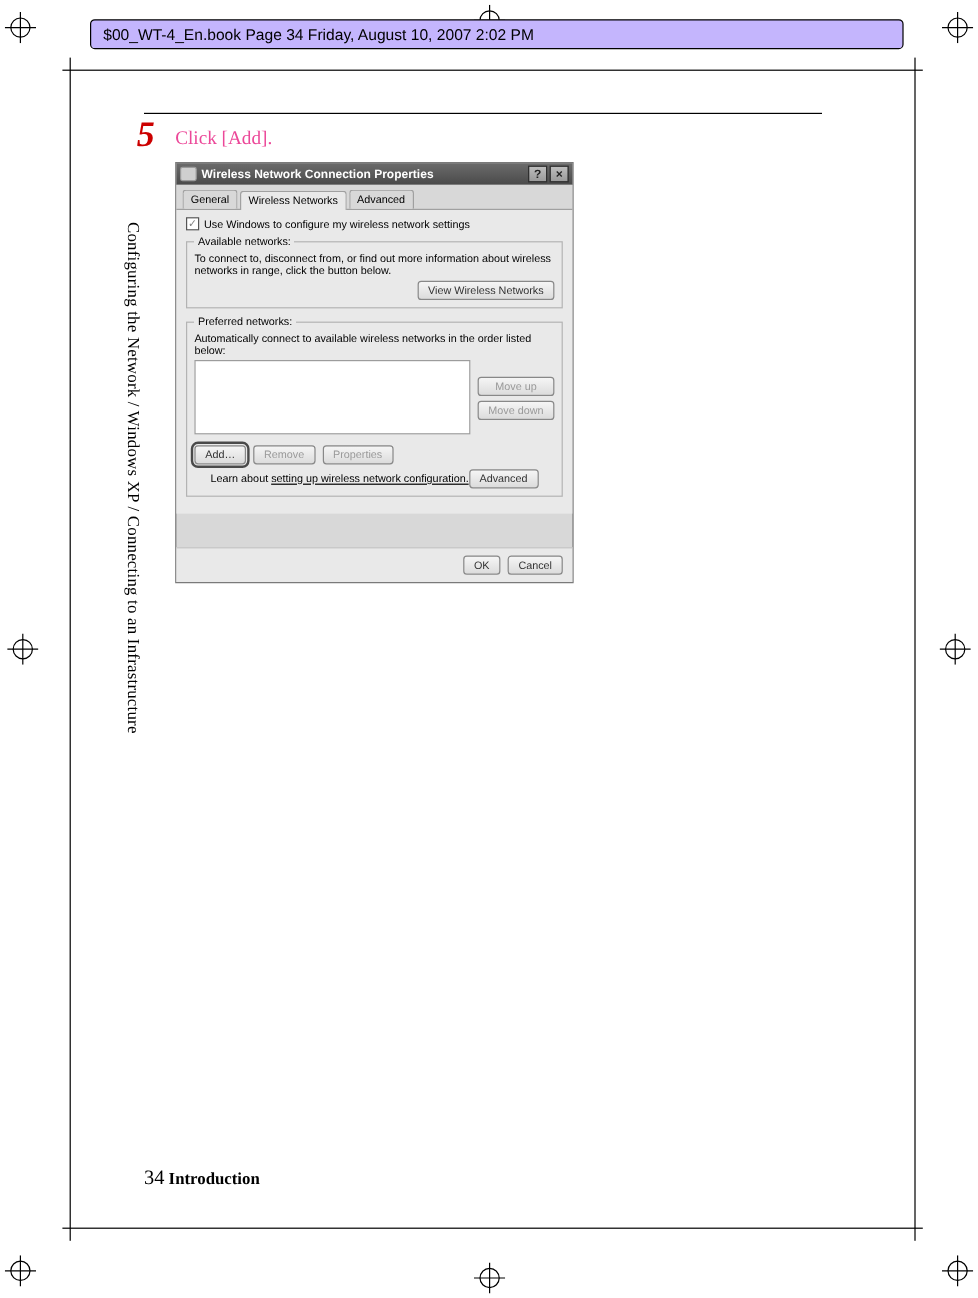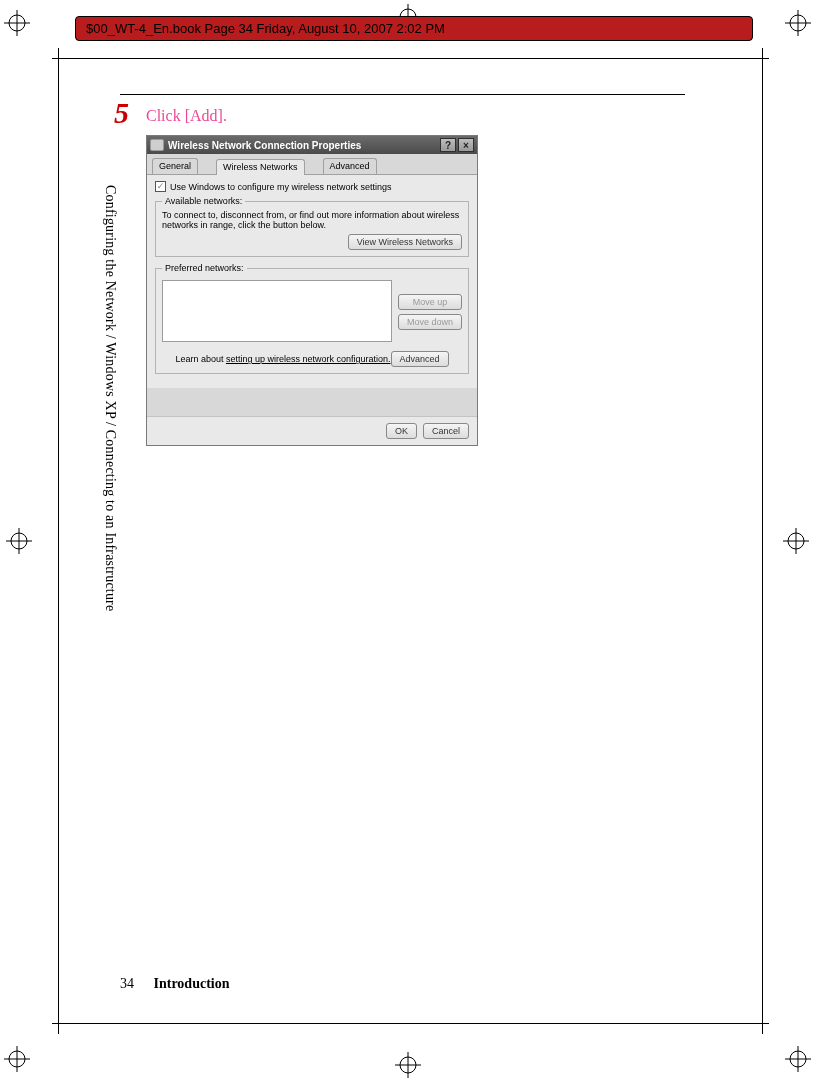--- a/index.html
+++ b/index.html
@@ -28,21 +28,21 @@
   .reg-side.b  { left: 50%; bottom: 4px;transform: translateX(-50%); }
 
   
   .header-bar {
     position: absolute;
     top: 16px; left: 75px; right: 62px;
     border: 1px solid #000;
     border-radius: 4px;
     padding: 4px 10px;
     font-size: 13px;
-    background: #b91c1c;
+    background: #c4b5fd;
   }
   .crop-top {
     position: absolute; top: 58px; left: 52px; right: 46px; height: 0;
     border-top: 1px solid #000;
   }
   .crop-bot {
     position: absolute; bottom: 58px; left: 52px; right: 46px; height: 0;
     border-top: 1px solid #000;
   }
   .crop-left {
@@ -63,21 +63,21 @@
     writing-mode: vertical-rl;
     text-orientation: mixed;
     letter-spacing: 0.2px;
   }
   .page-num-line {
     position: absolute;
     left: 120px; bottom: 90px;
     font-family: Georgia, "Times New Roman", serif;
     font-size: 14px;
   }
-  .page-num-line .pn { font-size: 14px; margin-right: 16px; }
+  .page-num-line .pn { font-size: 17px; margin-right: 0; }
   .page-num-line .sec { font-weight: bold; }
   .page-rule {
     position: absolute;
     left: 120px;
     right: 130px;
     top: 94px;
     height: 0;
     border-top: 1px solid #000;
   }
 
@@ -123,21 +123,21 @@
     width: 16px; height: 14px;
     border: 1px solid #2f2f2f;
     background: linear-gradient(#bdbdbd,#9a9a9a);
     margin-left: 2px;
     display: inline-flex; align-items: center; justify-content: center;
     font-size: 10px; font-weight: bold; color: #222;
   }
   .tabstrip {
     display: flex;
     padding: 4px 5px 0;
-    gap: 18px;
+    gap: 2px;
     border-bottom: 1px solid #a0a0a0;
     background: #d8d8d8;
   }
   .tab {
     border: 1px solid #a0a0a0;
     border-bottom: none;
     border-top-left-radius: 3px; border-top-right-radius: 3px;
     padding: 2px 6px;
     background: #d8d8d8;
     font-size: 9px;
@@ -297,26 +297,32 @@
     <fieldset>
       <legend>Available networks:</legend>
       <div>To connect to, disconnect from, or find out more information about wireless networks in range, click the button below.</div>
       <div class="row-right">
         <span class="btn">View Wireless Networks</span>
       </div>
     </fieldset>
 
     <fieldset>
       <legend>Preferred networks:</legend>
+      <div>Automatically connect to available wireless networks in the order listed below:</div>
       <div style="display:flex; gap:6px;">
         <div class="listbox" style="flex:1;"></div>
         <div style="display:flex; flex-direction:column; gap:4px; justify-content:center;">
           <span class="btn disabled">Move up</span>
           <span class="btn disabled">Move down</span>
         </div>
+      </div>
+      <div class="row-btns">
+        <span class="btn highlight">Add…</span>
+        <span class="btn disabled">Remove</span>
+        <span class="btn disabled">Properties</span>
       </div>
       <div class="learn-row">
         <div>
           <span>Learn about </span><span class="link">setting up wireless network configuration.</span>
         </div>
         <span class="btn">Advanced</span>
       </div>
     </fieldset>
   </div>
 

